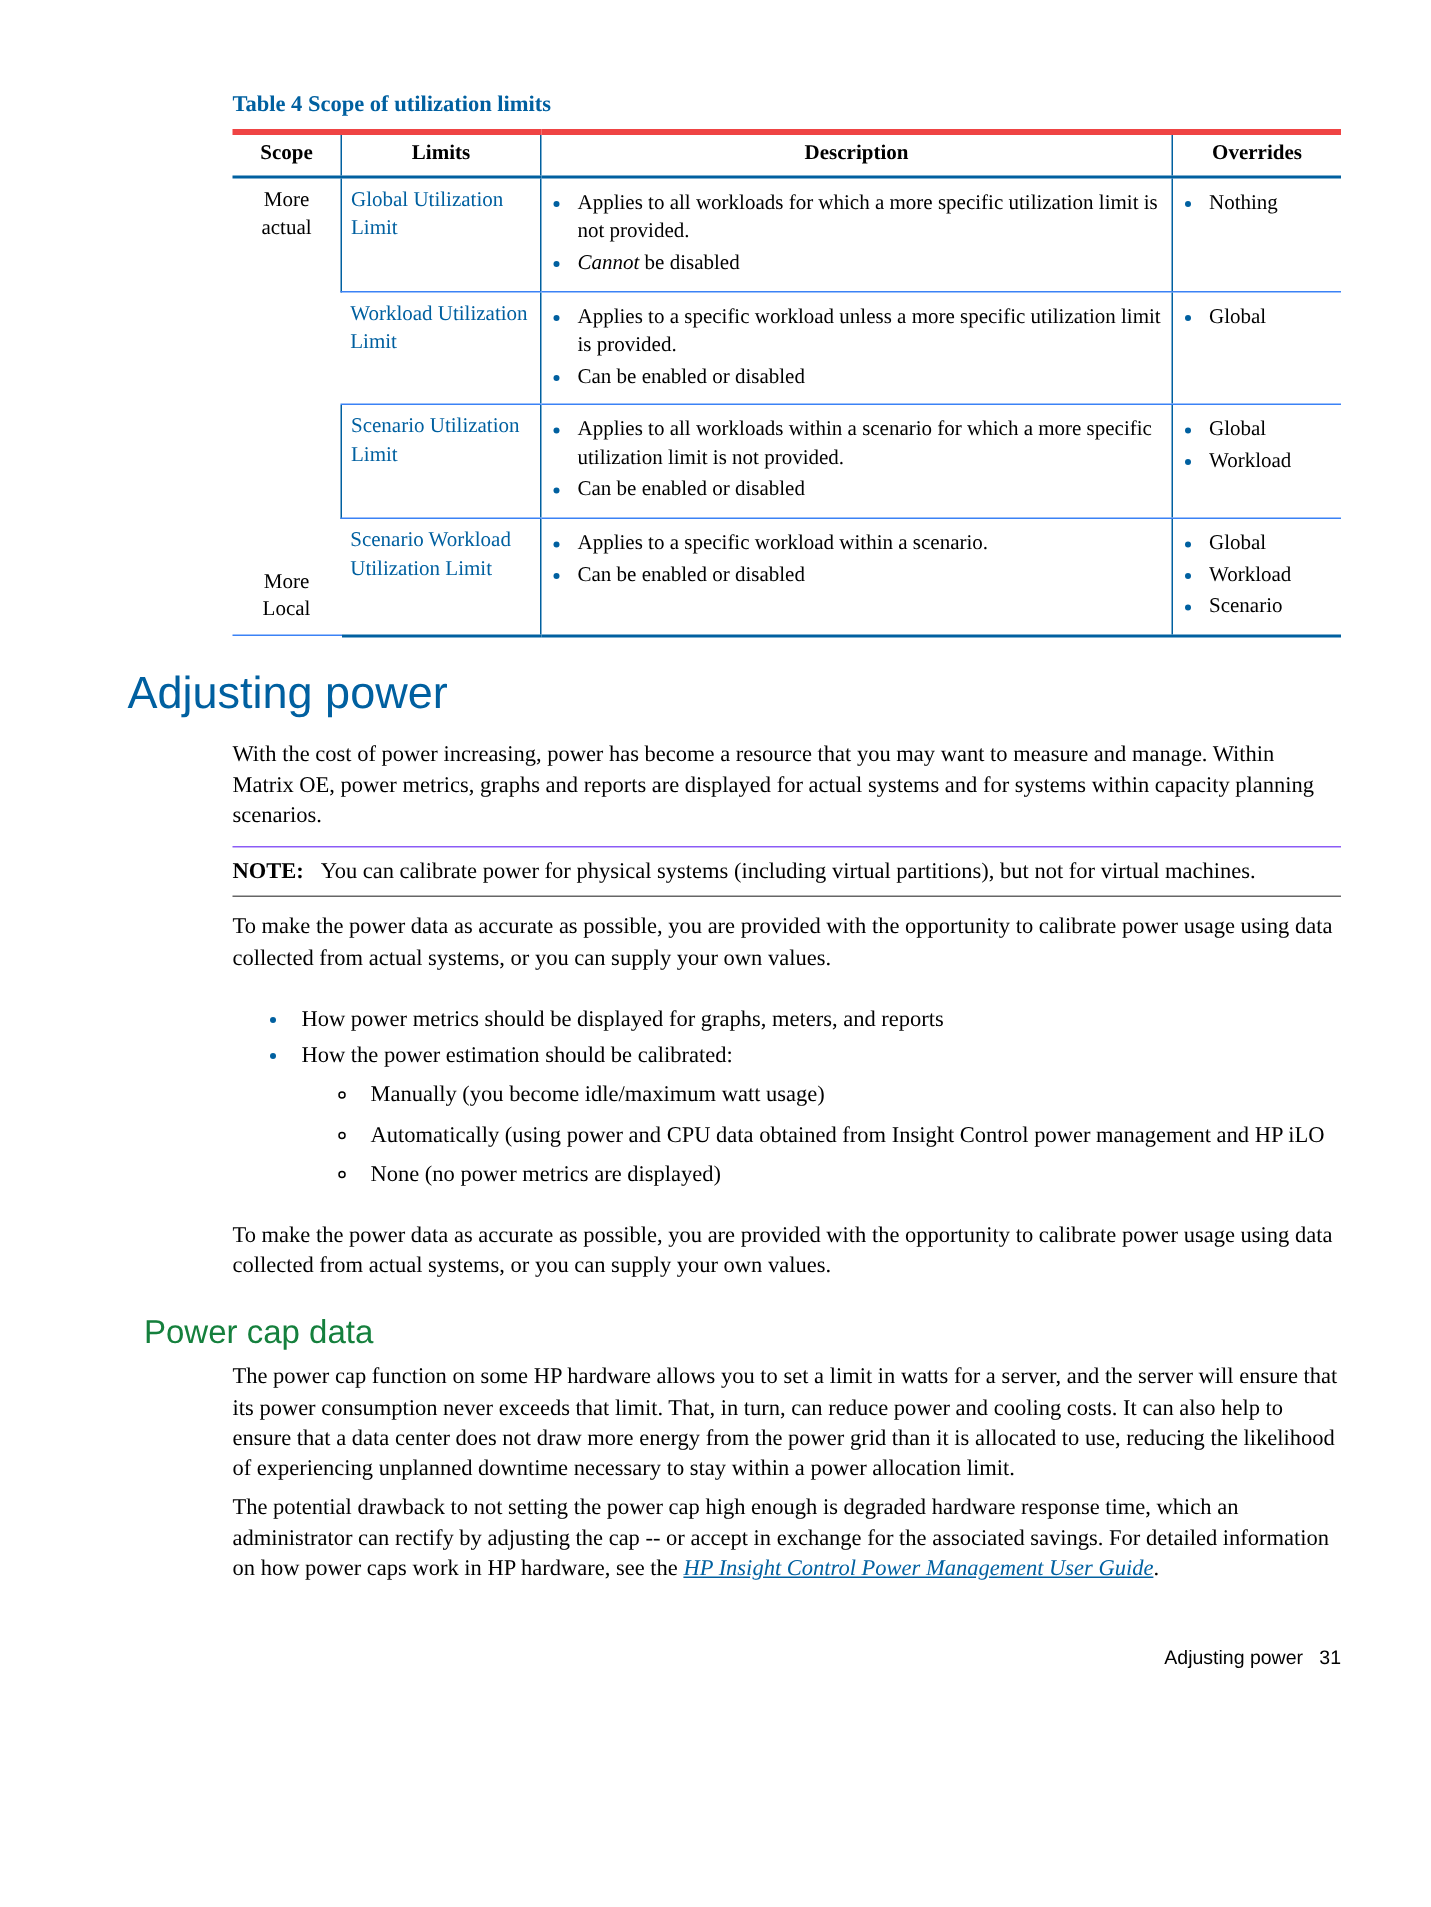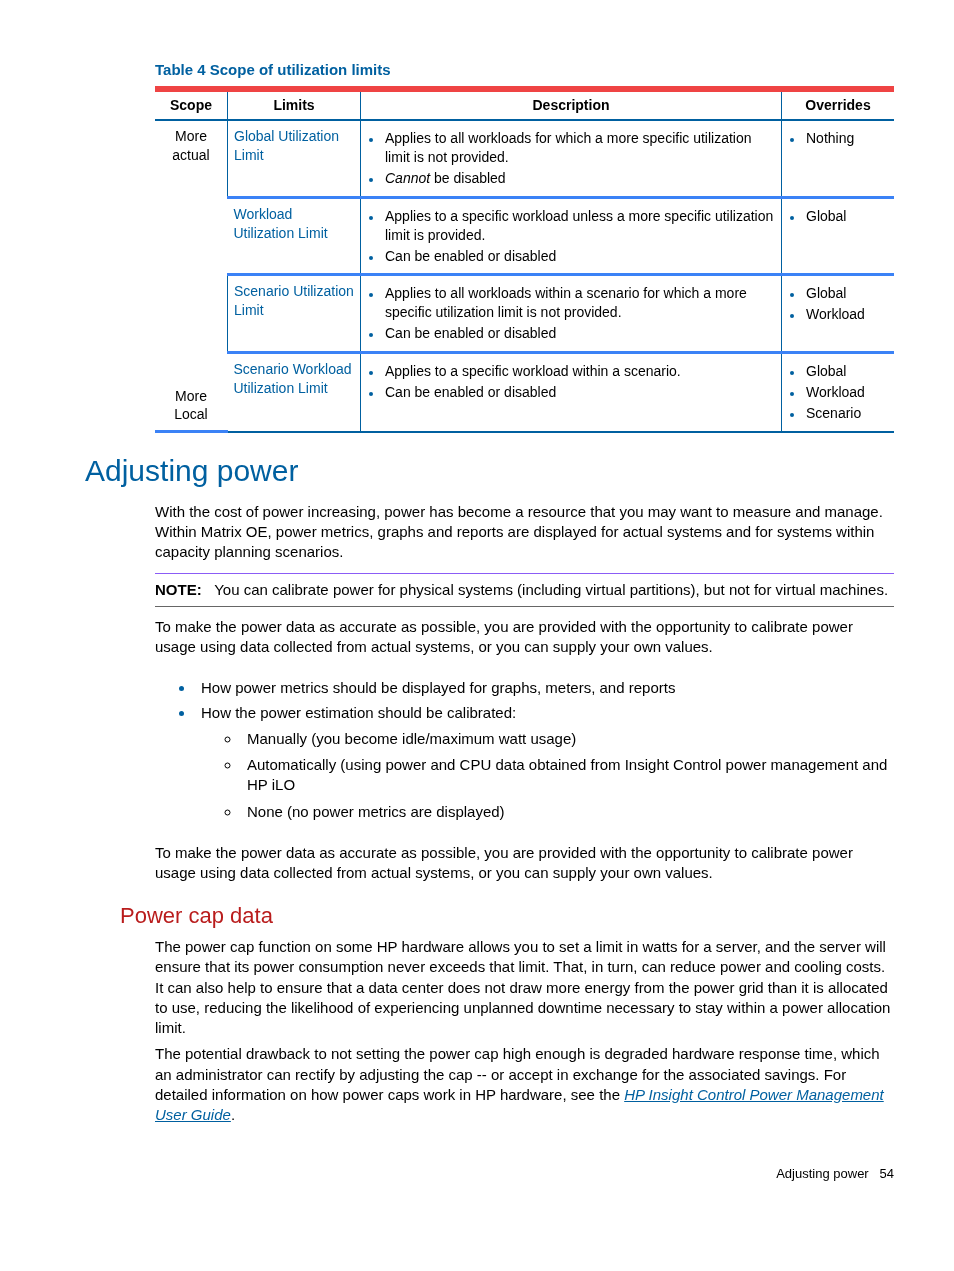--- a/index.html
+++ b/index.html
@@ -6,43 +6,43 @@
     font-family: "Futura", "Century Gothic", "Trebuchet MS", Arial, sans-serif;
     font-size: 15px;
     line-height: 1.35;
     color: #000;
     background: #fff;
     margin: 0;
     padding: 60px 60px 40px 60px;
     width: 954px;
     box-sizing: border-box;
   }
-  .indent { margin-left: 95px; margin-right: 0; }
+  .indent { margin-left: 95px; margin-right: 0; font-family: Liberation Serif, serif; }
   .table-caption {
     color: #0060a0;
     font-weight: bold;
     font-size: 15px;
     margin-bottom: 6px;
   }
   table {
     border-collapse: collapse;
     width: 100%;
     margin-bottom: 18px;
   }
   th {
-    border-top: 6px solid #ef4444;
+    border-top: 4px solid #ef4444;
     border-bottom: 2px solid #0060a0;
     padding: 4px 6px;
     font-weight: bold;
     font-size: 14px;
     text-align: center;
   }
   th + th, td + td { border-left: 1px solid #0060a0; }
   td {
-    border-bottom: 3px solid #3b82f6;
+    border-bottom: 1px solid #3b82f6;
     padding: 6px 6px;
     font-size: 14px;
     vertical-align: top;
   }
   tr.lastrow td { border-bottom: 2px solid #0060a0; }
   td.scope { vertical-align: top; text-align:center; border-bottom: none; }
   td.scope-bottom { vertical-align: bottom; text-align:center; }
   .limit-link { color: #0060a0; }
   ul.cell-list {
     margin: 0;
@@ -53,24 +53,24 @@
     padding-left: 2px;
   }
   ul.cell-list li::marker { color: #0060a0; font-size: 12px; }
   h1 {
     color: #0060a0;
     font-weight: normal;
     font-size: 30px;
     margin: 10px 0 10px 25px;
   }
   h2 {
-    color: #b91c1c;
+    color: #15803d;
     font-weight: normal;
     font-size: 22px;
-    margin: 18px 0 6px 60px;
+    margin: 18px 0 6px 36px;
   }
   p { margin: 6px 0; }
   .note-box {
     border-top: 1px solid #8b5cf6;
     border-bottom: 1px solid #666;
     padding: 6px 0;
     margin: 10px 0;
   }
   .note-label { font-weight: bold; }
   ul.body-list {
@@ -201,14 +201,14 @@
 <h2>Power cap data</h2>
 
 <div class="indent">
   <p>The power cap function on some HP hardware allows you to set a limit in watts for a server, and the server will ensure that its power consumption never exceeds that limit. That, in turn, can reduce power and cooling costs. It can also help to ensure that a data center does not draw more energy from the power grid than it is allocated to use, reducing the likelihood of experiencing unplanned downtime necessary to stay within a power allocation limit.</p>
   <p>
     <span>The potential drawback to not setting the power cap high enough is degraded hardware response time, which an administrator can rectify by adjusting the cap -- or accept in exchange for the associated savings. For detailed information on how power caps work in HP hardware, see the </span><a href="#" class="doc-link">HP Insight Control Power Management User Guide</a><span>.</span>
   </p>
 </div>
 
 <div class="footer">
-  <span>Adjusting power</span>&nbsp;&nbsp;&nbsp;<span>54</span>
+  <span>Adjusting power</span>&nbsp;&nbsp;&nbsp;<span>31</span>
 </div>
 
 </body></html>

